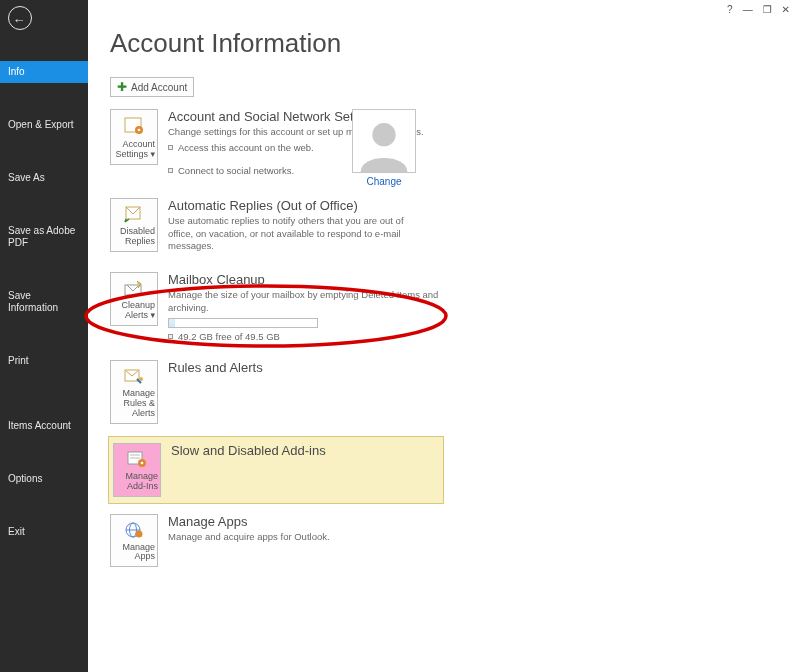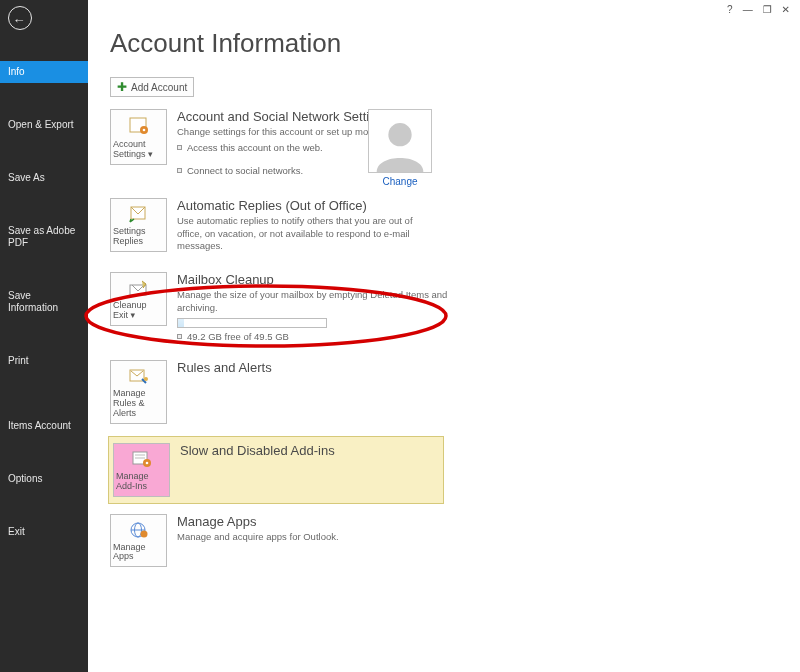--- a/index.html
+++ b/index.html
@@ -83,25 +83,25 @@
   .plus-icon { color: #2e8b2e; font-size: 12px; line-height: 1; }
   .section {
     display: flex;
     align-items: flex-start;
     margin: 6px 0 0 10px;
     padding: 4px 0 6px 0;
     width: 440px;
     position: relative;
   }
   .card {
-    width: 57px;
+    width: 48px;
     border: 1px solid #bdbdbd;
     background: #fdfdfd;
     padding: 6px 2px 4px 2px;
-    text-align: left;
+    text-align: right;
     margin-right: 10px;
     cursor: pointer;
   }
   .card .label {
     font-size: 9px;
     color: #555;
     line-height: 1.1;
     margin-top: 4px;
   }
   .card svg, .card .icon-box { display: block; margin: 0 auto; }
@@ -127,21 +127,21 @@
   .bullet-sq {
     display: inline-block;
     width: 5px; height: 5px;
     border: 1px solid #999;
     background: #eee;
     margin-right: 5px;
     vertical-align: 1px;
   }
   .avatar-col {
     position: absolute;
-    left: 258px; top: 4px;
+    left: 242px; top: 4px;
     text-align: center;
   }
   .avatar-frame {
     width: 64px; height: 64px;
     border: 1px solid #c5c5c5;
     display: flex; align-items: flex-end; justify-content: center;
     background: #fff;
     overflow: hidden;
   }
   .avatar-frame svg { width: 56px; height: 56px; }
@@ -242,37 +242,37 @@
   </div>
 
   
   <div class="section" style="margin-top:10px;">
     <div class="card">
       <svg width="22" height="18">
         <rect x="3" y="2" width="14" height="12" fill="#fff" stroke="#caa95a"></rect>
         <path d="M3 2 L10 9 L17 2" fill="none" stroke="#caa95a"></path>
         <path d="M6 14 L2 17 M2 17 L5 15 M2 17 L3 14" stroke="#2e8b2e" stroke-width="1.5" fill="none"></path>
       </svg>
-      <div class="label">Settings Replies</div>
+      <div class="label">Disabled Replies</div>
     </div>
     <div class="section-body">
       <div class="section-title">Automatic Replies (Out of Office)</div>
       <div class="section-desc">Use automatic replies to notify others that you are out of office, on vacation, or not available to respond to e-mail messages.</div>
     </div>
   </div>
 
   
   <div class="section" style="margin-top:6px;">
     <div class="card">
       <svg width="22" height="18">
         <rect x="2" y="6" width="16" height="10" fill="#fff" stroke="#999"></rect>
         <path d="M4 6 L10 12 L16 6" fill="none" stroke="#999"></path>
         <path d="M14 2 L18 5 L15 9" fill="#d8c36a" stroke="#b89b3e"></path>
       </svg>
-      <div class="label">Cleanup Exit ▾</div>
+      <div class="label">Cleanup Alerts ▾</div>
     </div>
     <div class="section-body">
       <div class="section-title">Mailbox Cleanup</div>
       <div class="section-desc" style="max-width:300px;">Manage the size of your mailbox by emptying Deleted Items and archiving.</div>
       <div class="progress-bar">
           <div class="fill"></div>
         </div>
       <div class="bullet-row"><span class="bullet-sq"></span><span>49.2 GB free of 49.5 GB</span></div>
     </div>
   </div>

